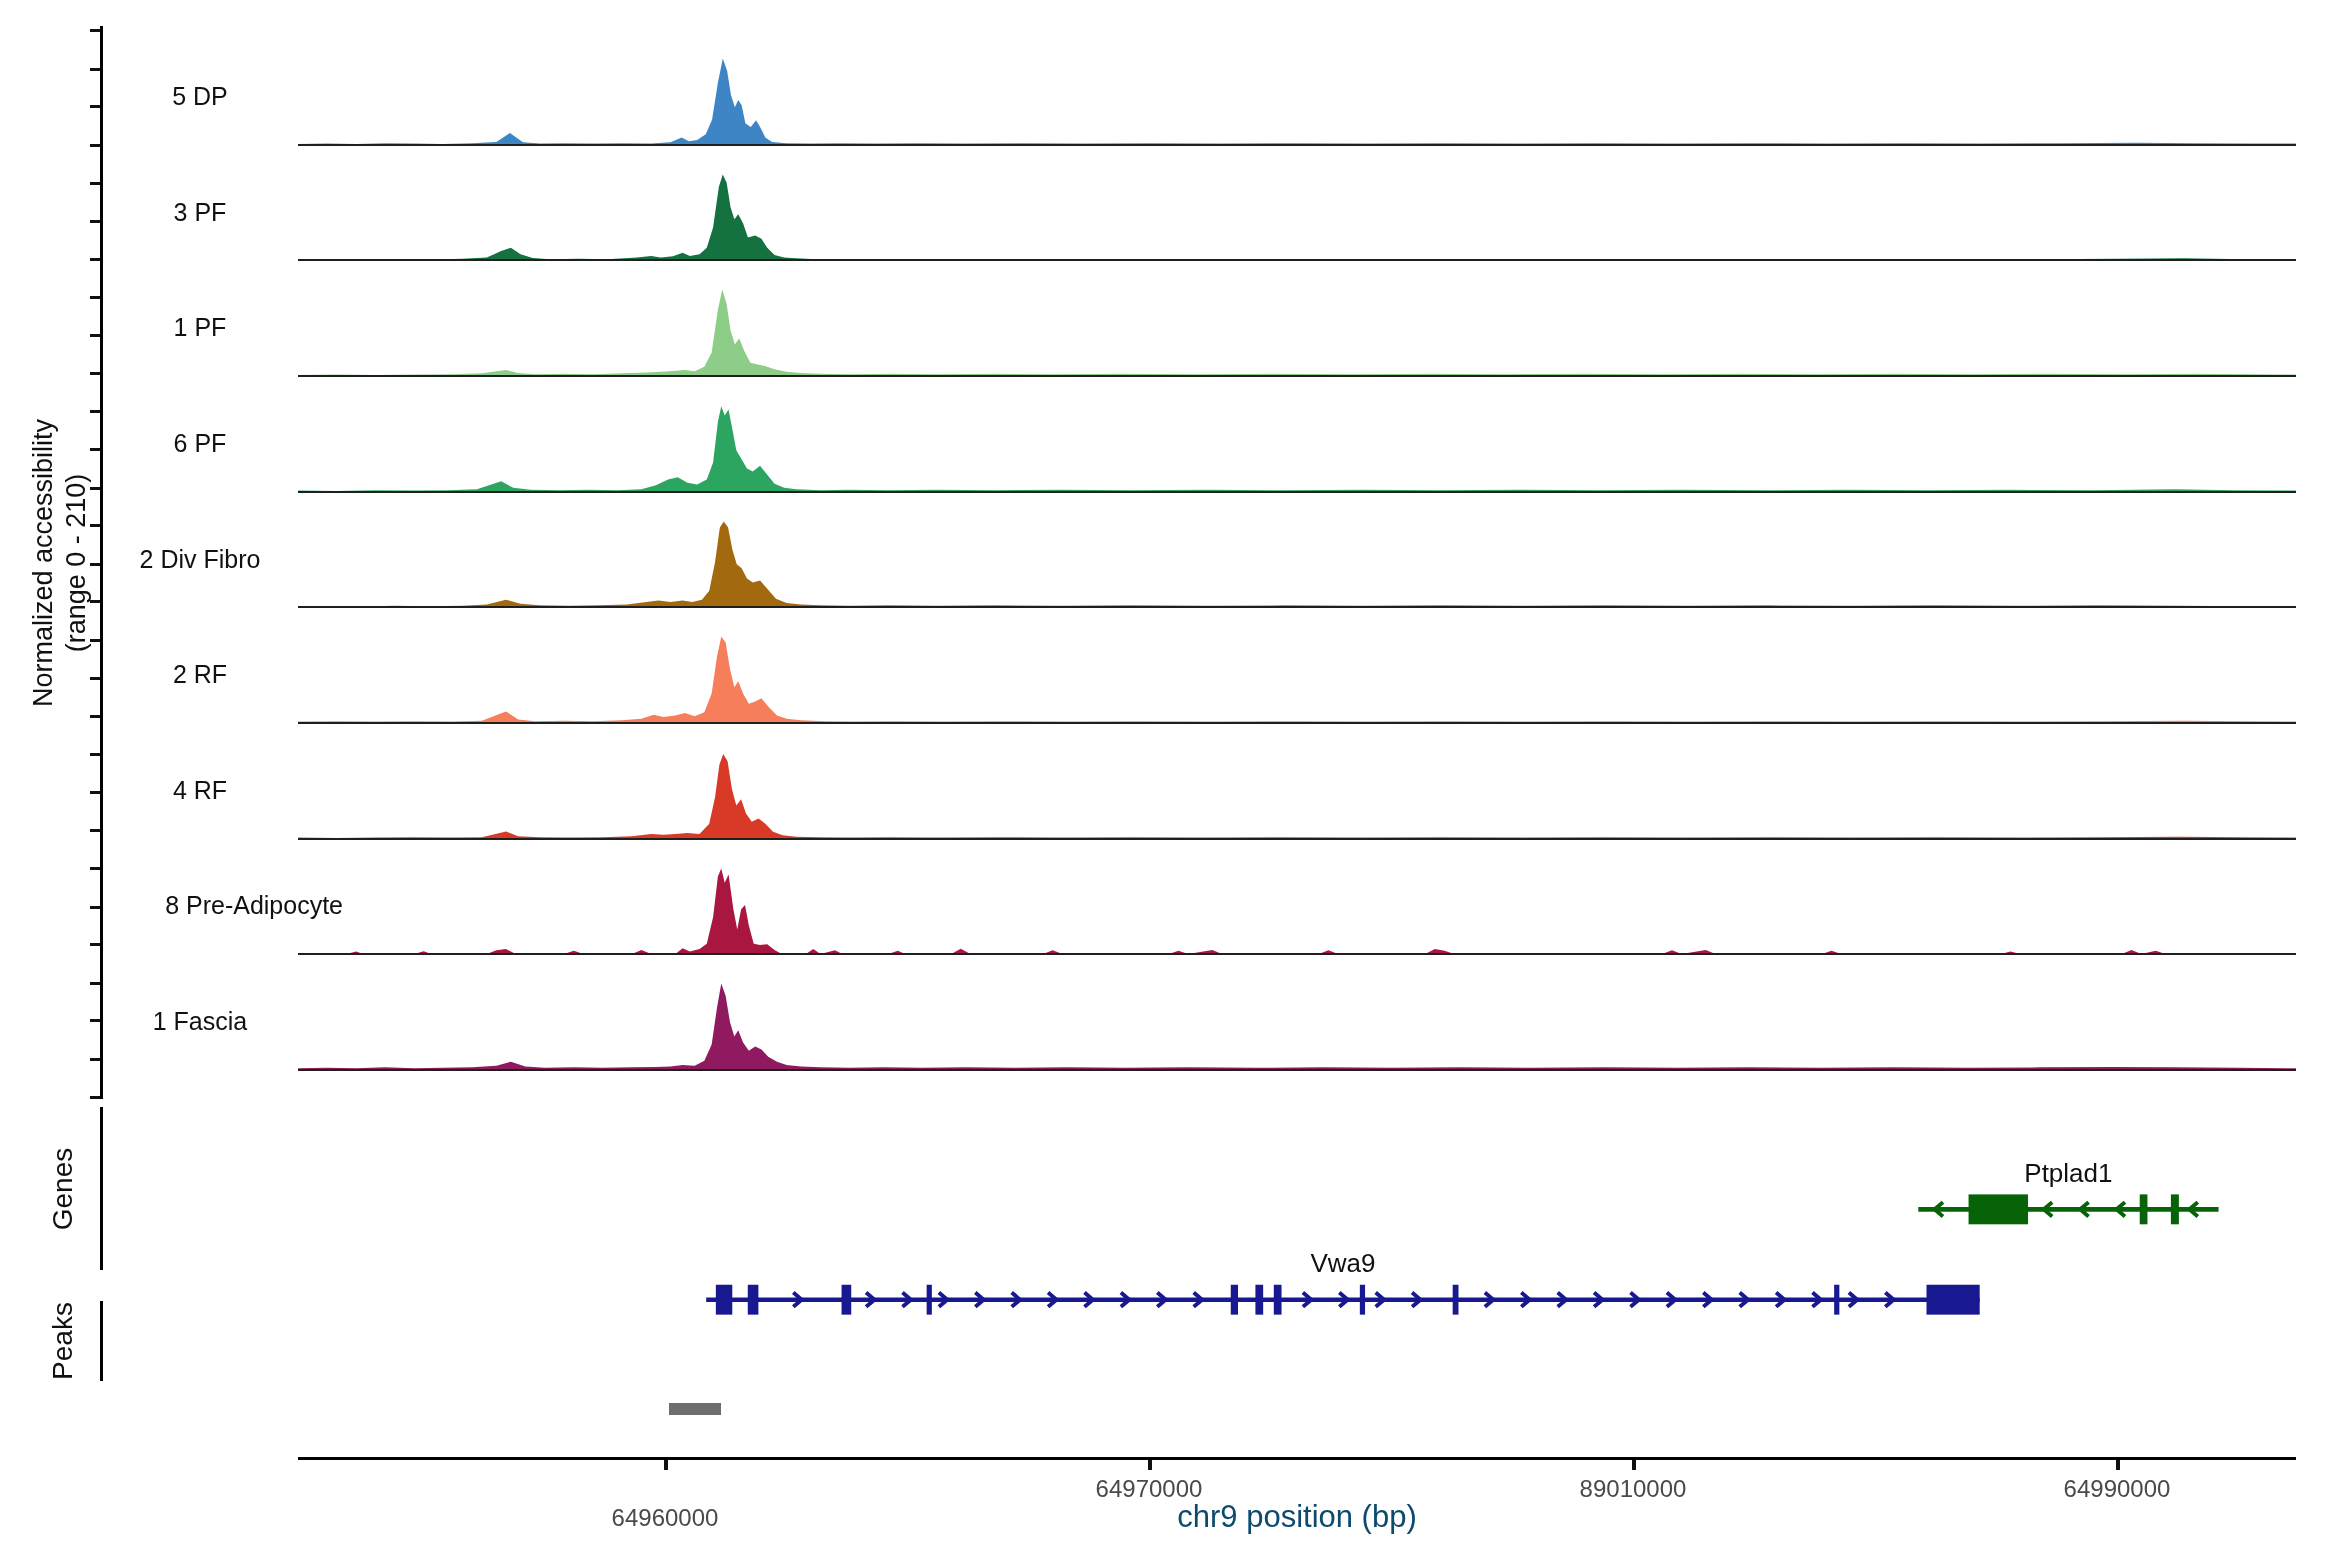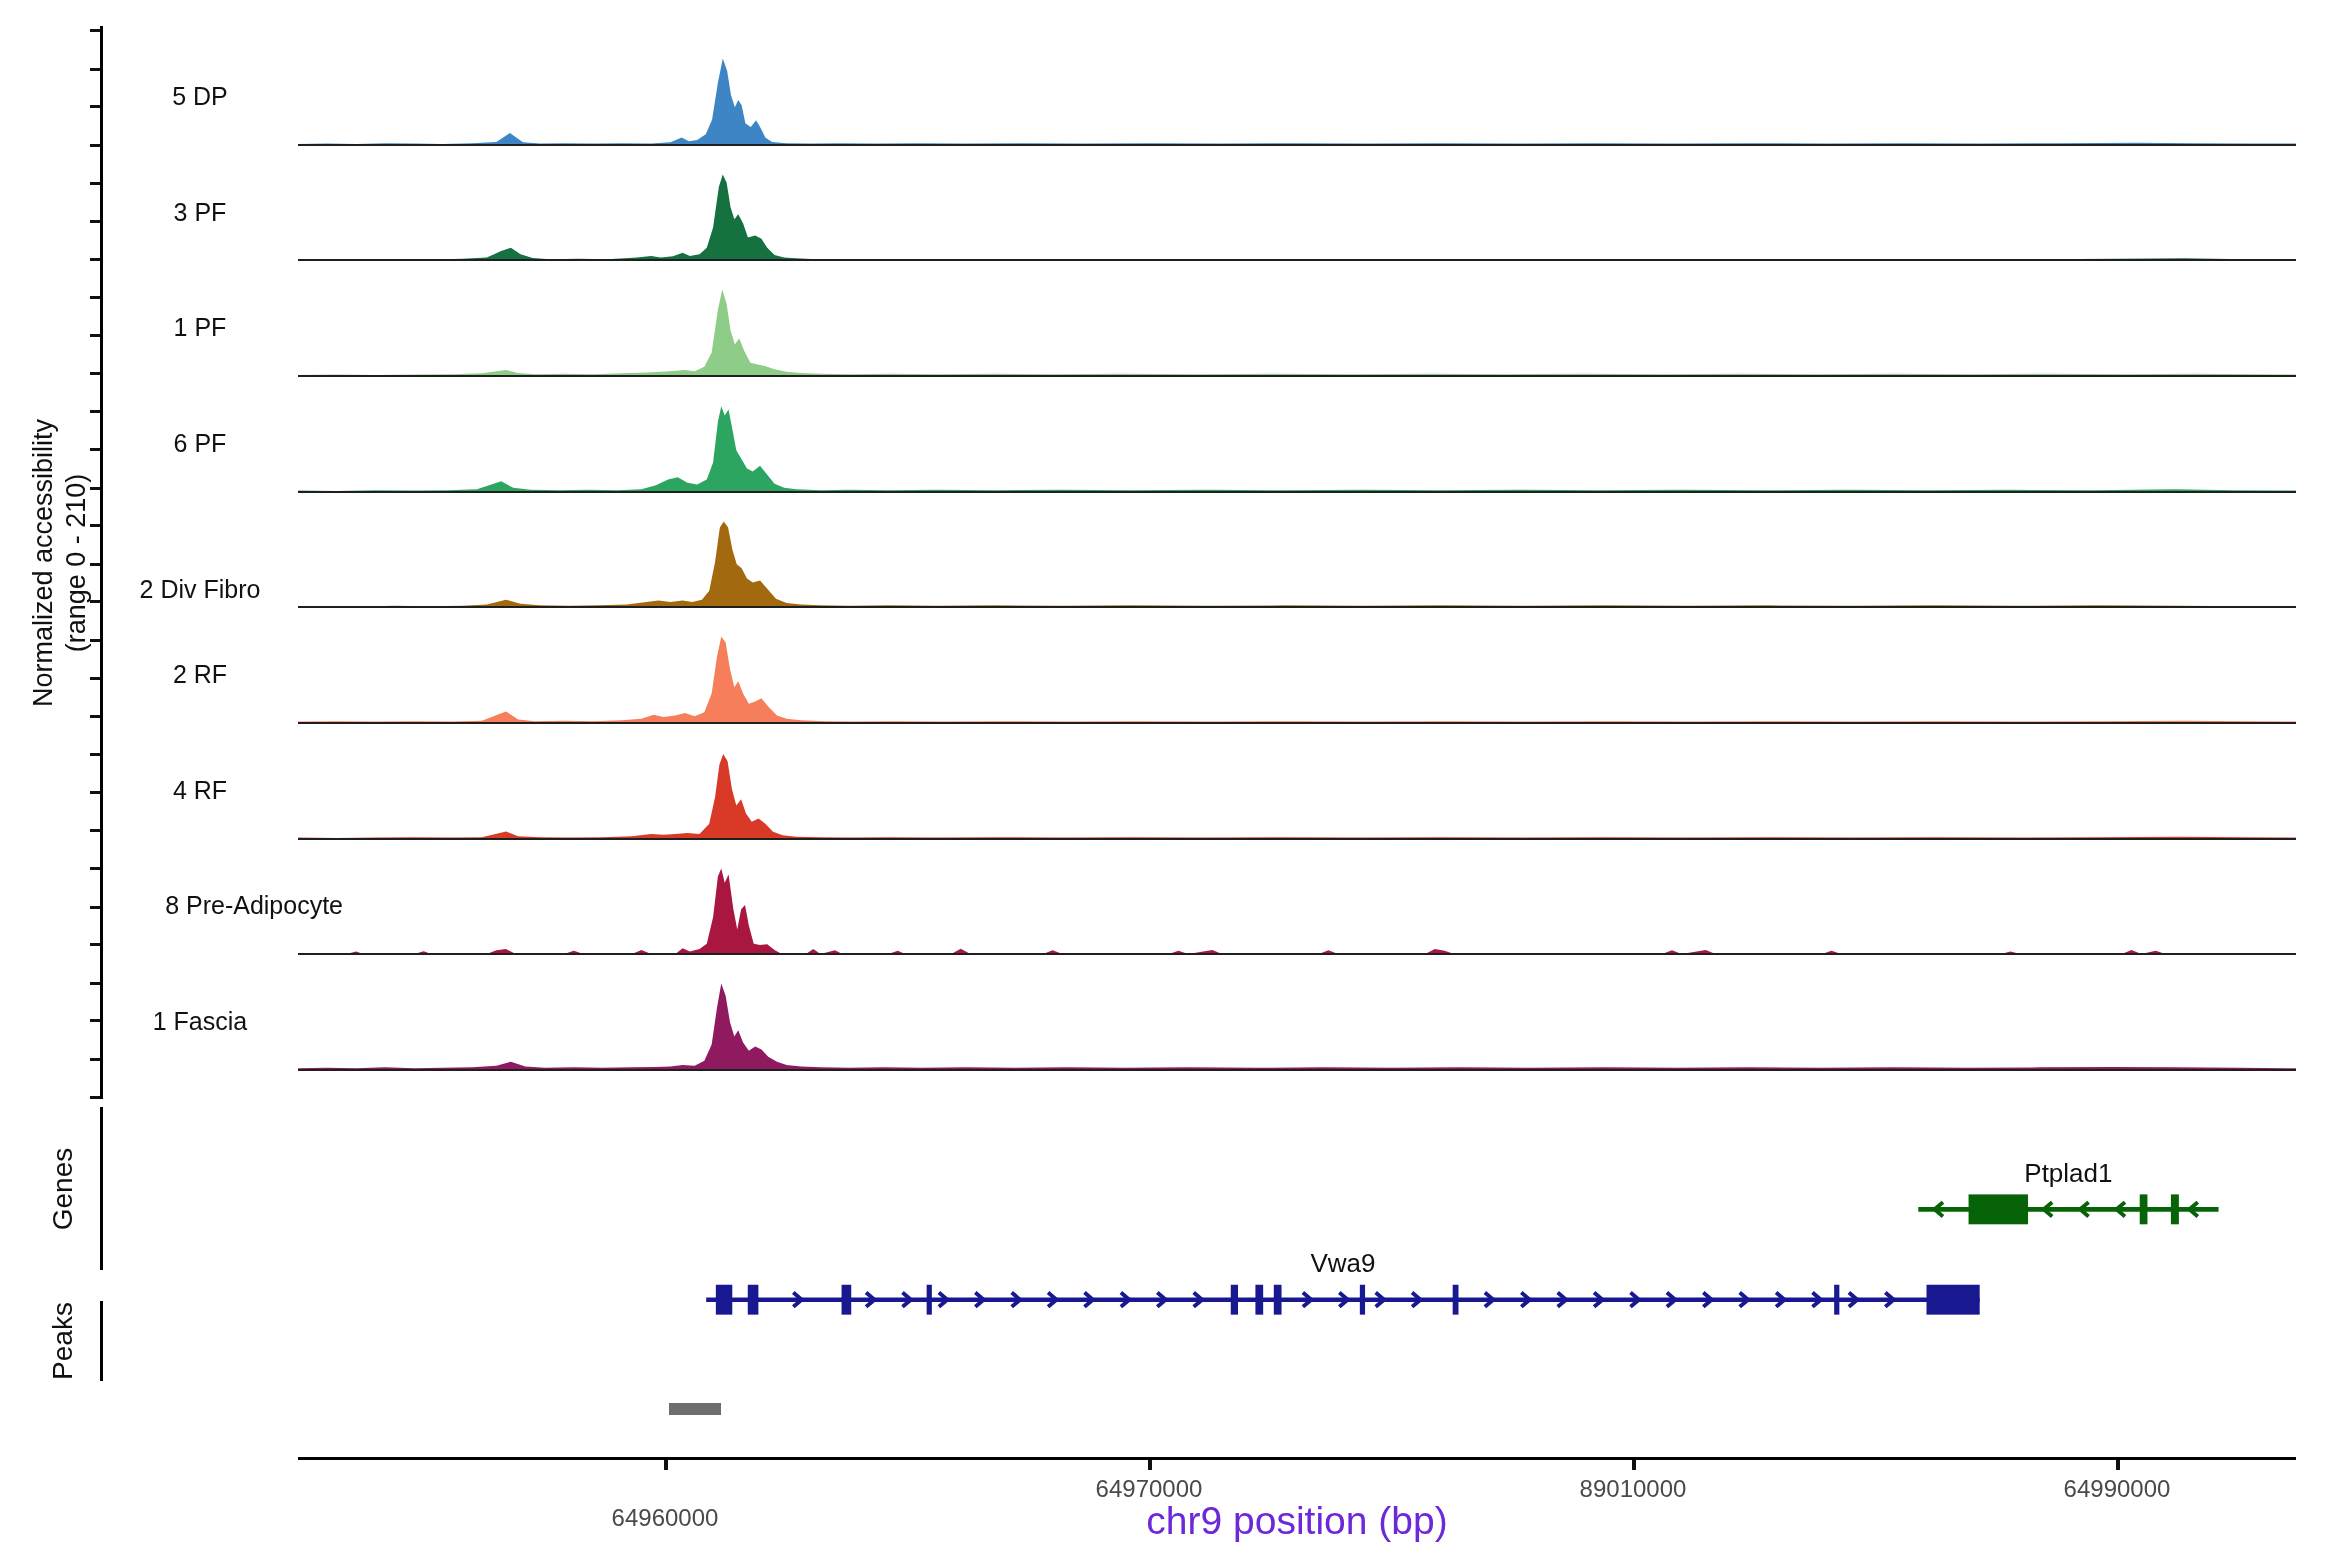--- a/index.html
+++ b/index.html
@@ -14,21 +14,21 @@
   }
   .baseline{position:absolute;height:2px;background:#1f1f1f;}
   .track-svg{position:absolute;}
   .axis-line{position:absolute;background:#000;}
   .tickmark{position:absolute;background:#111;}
   .xtick-label{
     position:absolute;width:208px;text-align:center;
     font-size:24px;color:#4a4a4a;white-space:nowrap;
   }
   .x-title{
-    position:absolute;text-align:center;font-size:39px;color:#6d28d9;
+    position:absolute;text-align:center;font-size:31px;color:#0c4a6e;
   }
   .rot-label{
     position:absolute;transform:rotate(-90deg);transform-origin:center center;
     text-align:center;white-space:nowrap;
   }
   .ylab{font-size:27px;color:#111;line-height:33px;}
   .seclab{font-size:28px;color:#111;}
   .peak-bar{position:absolute;background:#6e6e6e;}
 </style>
 </head>
@@ -57,21 +57,21 @@
       <div class="track-label" style="top: 313px;">1 PF</div>
       <svg class="track-svg" width="1998" height="98" viewBox="0 0 3072 150" preserveAspectRatio="none" style="left: 298px; top: 277px;">
         <polygon points="0,150 0.0,150.0 59.5,149.4 119.0,150.0 178.5,149.4 238.0,148.8 282.7,147.5 319.8,142.5 338.4,146.9 364.5,148.8 409.1,148.1 453.7,148.8 498.4,147.5 535.6,146.3 557.9,145.0 576.5,143.8 595.1,142.5 609.9,144.4 624.8,137.5 636.0,115.7 645.6,50.2 652.3,19.0 659.0,40.8 665.0,81.4 671.7,103.2 678.4,93.9 685.8,112.6 695.5,131.3 706.6,133.8 717.8,136.3 732.7,141.3 751.3,145.0 773.6,146.9 803.3,148.1 848.0,148.8 907.5,148.1 981.8,148.8 1071.1,148.1 1160.4,148.8 1264.5,148.1 1383.5,148.8 1502.5,148.1 1621.5,148.8 1740.6,148.1 1859.6,148.8 1978.6,148.1 2097.6,148.8 2216.6,148.1 2335.6,148.8 2454.6,148.1 2573.6,148.8 2692.6,148.1 2811.7,148.8 2915.8,148.1 3005.1,148.8 3072.0,149.4 3072,150" fill="#8ecd87" stroke="none"></polygon>
       </svg>
       <div class="baseline" style="left: 298px; top: 375px; width: 1998px;"></div>
       <div class="track-label" style="top: 429px;">6 PF</div>
       <svg class="track-svg" width="1998" height="98" viewBox="0 0 3072 150" preserveAspectRatio="none" style="left: 298px; top: 393px;">
         <polygon points="0,150 0.0,149.4 59.5,150.0 119.0,148.8 178.5,149.4 230.6,148.8 275.2,147.5 312.4,135.0 331.0,145.0 357.0,148.1 401.7,148.8 446.3,148.1 490.9,148.8 528.1,147.5 550.4,141.3 569.0,132.5 583.9,128.8 598.8,137.5 613.7,140.0 628.5,132.5 638.2,106.3 645.6,44.0 650.8,20.2 656.1,34.6 662.0,25.2 668.0,56.4 673.9,87.6 681.3,100.1 690.3,115.7 699.2,120.1 710.4,111.3 721.5,125.0 732.7,138.8 747.5,145.0 766.1,147.5 803.3,148.8 848.0,148.1 907.5,148.8 981.8,148.1 1071.1,148.8 1175.2,148.1 1279.4,148.8 1398.4,148.1 1517.4,148.8 1636.4,148.1 1755.4,148.8 1874.4,148.1 2000.9,148.8 2127.3,148.1 2253.8,148.8 2380.2,148.1 2506.7,148.8 2633.1,148.1 2759.6,148.8 2886.0,147.5 2975.3,148.8 3072.0,149.4 3072,150" fill="#2ba55f" stroke="none"></polygon>
       </svg>
       <div class="baseline" style="left: 298px; top: 491px; width: 1998px;"></div>
-      <div class="track-label" style="top: 575px;">2 Div Fibro</div>
+      <div class="track-label" style="top: 545px;">2 Div Fibro</div>
       <svg class="track-svg" width="1998" height="98" viewBox="0 0 3072 150" preserveAspectRatio="none" style="left: 298px; top: 509px;">
         <polygon points="0,150 0.0,149.4 44.6,148.8 96.7,149.4 148.8,148.1 200.8,148.8 252.9,148.1 290.1,146.3 319.8,138.8 342.2,145.0 371.9,147.5 416.5,148.1 461.2,147.5 505.8,146.3 535.6,142.5 554.2,140.0 572.7,142.5 591.3,140.0 606.2,142.5 621.1,138.8 632.3,125.0 641.2,81.4 648.6,28.4 654.6,19.0 661.3,28.4 668.0,62.7 674.6,84.5 682.1,90.7 690.3,106.3 699.2,112.6 710.4,109.5 721.5,121.9 734.9,137.5 751.3,143.8 773.6,146.3 803.3,147.5 848.0,148.1 907.5,147.5 981.8,148.1 1071.1,147.5 1175.2,148.1 1279.4,147.5 1398.4,148.1 1517.4,147.5 1636.4,148.1 1755.4,147.5 1881.9,148.1 2008.3,147.5 2134.8,148.1 2261.2,147.5 2387.7,148.1 2514.1,147.5 2640.6,148.1 2767.0,147.5 2893.5,148.1 2990.2,148.8 3072.0,148.8 3072,150" fill="#a3690e" stroke="none"></polygon>
       </svg>
       <div class="baseline" style="left: 298px; top: 606px; width: 1998px;"></div>
       <div class="track-label" style="top: 660px;">2 RF</div>
       <svg class="track-svg" width="1998" height="98" viewBox="0 0 3072 150" preserveAspectRatio="none" style="left: 298px; top: 624px;">
         <polygon points="0,150 0.0,149.4 59.5,148.8 119.0,149.4 178.5,148.8 238.0,149.4 282.7,148.1 319.8,133.8 338.4,146.3 364.5,148.8 409.1,148.1 453.7,148.8 498.4,147.5 528.1,145.0 546.7,138.8 561.6,142.5 580.2,140.0 595.1,136.3 609.9,141.3 624.8,135.0 636.0,106.3 644.2,50.2 650.8,19.0 657.5,28.4 664.2,68.9 670.9,97.0 676.9,87.6 684.3,106.3 693.2,121.9 702.9,118.8 712.6,113.8 723.0,126.3 736.4,140.0 751.3,145.0 773.6,147.5 810.8,148.8 855.4,149.4 914.9,148.8 989.3,149.4 1078.5,148.8 1182.7,149.4 1286.8,148.8 1405.8,149.4 1524.8,148.8 1643.9,149.4 1762.9,148.8 1889.3,149.4 2015.8,148.8 2142.2,149.4 2268.7,148.8 2395.1,149.4 2521.6,148.8 2648.0,149.4 2774.5,148.8 2900.9,148.1 2997.6,148.8 3072.0,149.4 3072,150" fill="#f67e5a" stroke="none"></polygon>
       </svg>
       <div class="baseline" style="left: 298px; top: 722px; width: 1998px;"></div>
       <div class="track-label" style="top: 776px;">4 RF</div>

